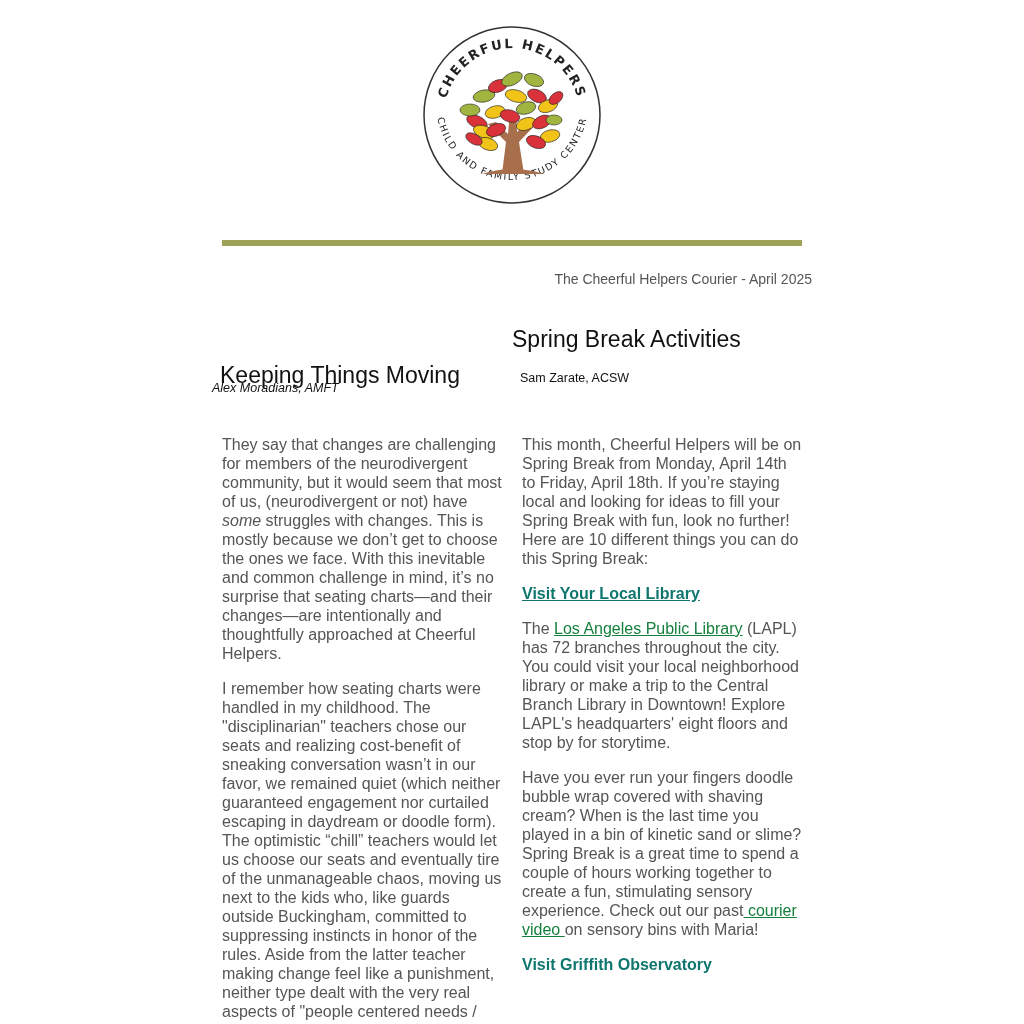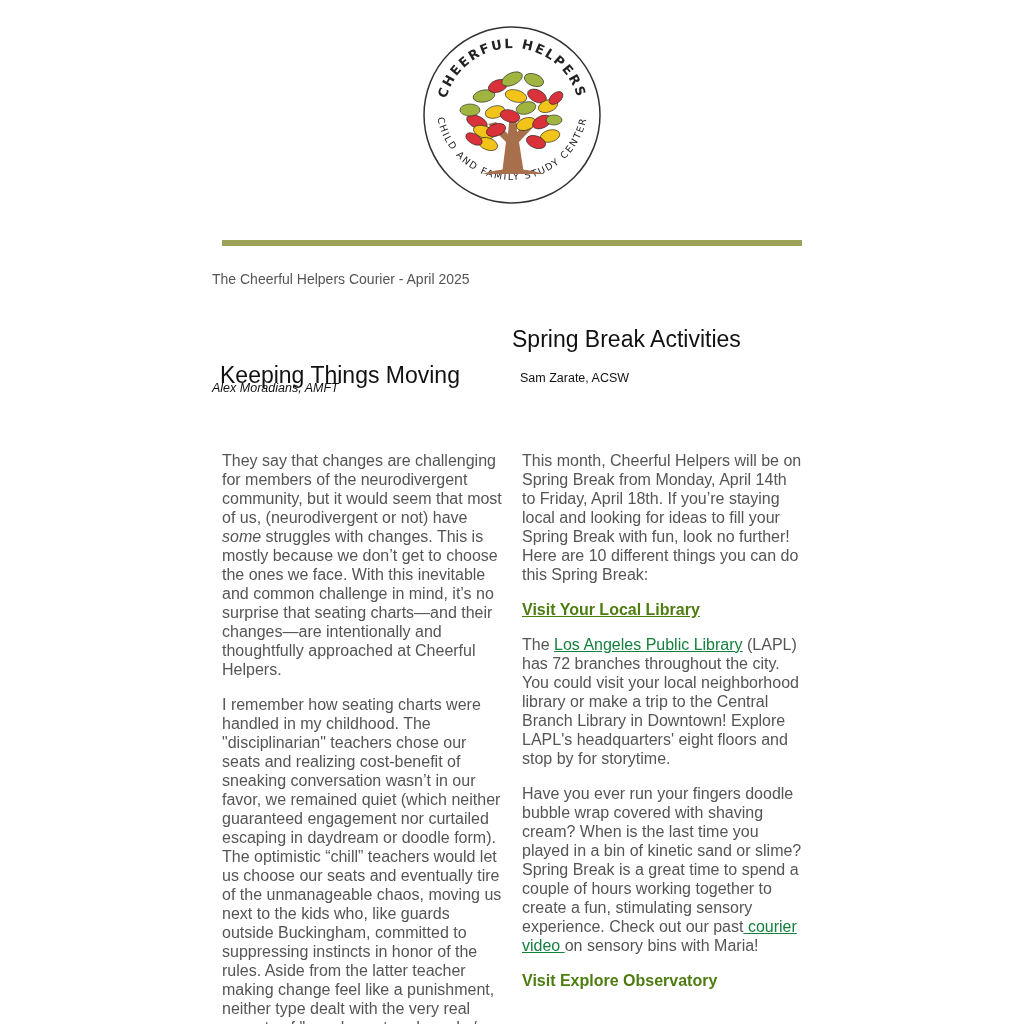--- a/index.html
+++ b/index.html
@@ -1,24 +1,24 @@
 <!DOCTYPE html>
 <html><head>
 <meta charset="utf-8">
 <style>
   html, body { margin:0; padding:0; background:#ffffff; }
   body { width:1024px; height:1024px; overflow:hidden; position:relative; font-family:"Liberation Sans", sans-serif; }
   .logo { position:absolute; left:422px; top:24px; width:180px; height:182px; }
   .rule { position:absolute; left:222px; top:240px; width:580px; height:6px; background:#9ea257; }
-  .issue { position:absolute; left:212px; top:271px; width:600px; text-align:left; font-size:14px; color:#555555; }
+  .issue { position:absolute; left:212px; top:271px; width:600px; text-align:right; font-size:14px; color:#555555; }
   .title { position:absolute; font-size:23px; color:#111; white-space:nowrap; }
   .author { position:absolute; font-size:12.5px; color:#111; white-space:nowrap; }
   .body { position:absolute; width:282px; font-size:16px; line-height:19px; color:#555555; }
-  .body p { margin:16px 0 16px 0; }
-  .body h4 { margin:0 0 16px 0; font-size:16px; line-height:19px; font-weight:bold; color:#4d7c0f; }
+  .body p { margin:0 0 16px 0; }
+  .body h4 { margin:0 0 16px 0; font-size:16px; line-height:19px; font-weight:bold; color:#0f766e; }
   .body h4.u { text-decoration:underline; }
   a.lnk { color:#15803d; text-decoration:underline; }
 </style>
 </head>
 <body>
 
 <svg class="logo" viewBox="0 0 180 182">
   <defs>
     <path id="arcTop" d="M 22 92 A 68 68 0 0 1 158 92"></path>
     <path id="arcBot" d="M 14 80 A 76 76 0 0 0 166 80"></path>
@@ -70,14 +70,14 @@
   <p>I remember how seating charts were handled in my childhood. The "disciplinarian" teachers chose our seats and realizing cost-benefit of sneaking conversation wasn’t in our favor, we remained quiet (which neither guaranteed engagement nor curtailed escaping in daydream or doodle form). The optimistic “chill” teachers would let us choose our seats and eventually tire of the unmanageable chaos, moving us next to the kids who, like guards outside Buckingham, committed to suppressing instincts in honor of the rules. Aside from the latter teacher making change feel like a punishment, neither type dealt with the very real aspects of "people centered needs /</p>
 </div>
 
 <div class="title" style="left:512px; top:326px;text-align:right;">Spring Break Activities</div>
 <div class="author" style="left:520px; top:371px;">Sam Zarate, ACSW</div>
 <div class="body" style="left:522px; top:435px;">
   <p>This month, Cheerful Helpers will be on Spring Break from Monday, April 14th to Friday, April 18th. If you’re staying local and looking for ideas to fill your Spring Break with fun, look no further! Here are 10 different things you can do this Spring Break:</p>
   <h4 class="u">Visit Your Local Library</h4>
   <p><span>The </span><a class="lnk" href="#">Los Angeles Public Library</a><span> (LAPL) has 72 branches throughout the city. You could visit your local neighborhood library or make a trip to the Central Branch Library in Downtown! Explore LAPL's headquarters' eight floors and stop by for storytime.</span></p>
   <p><span>Have you ever run your fingers doodle bubble wrap covered with shaving cream? When is the last time you played in a bin of kinetic sand or slime? Spring Break is a great time to spend a couple of hours working together to create a fun, stimulating sensory experience. Check out our past</span><a class="lnk" href="#"> courier video </a><span>on sensory bins with Maria!</span></p>
-  <h4>Visit Explore Observatory</h4>
+  <h4>Visit Griffith Observatory</h4>
 </div>
 
 </body></html>

